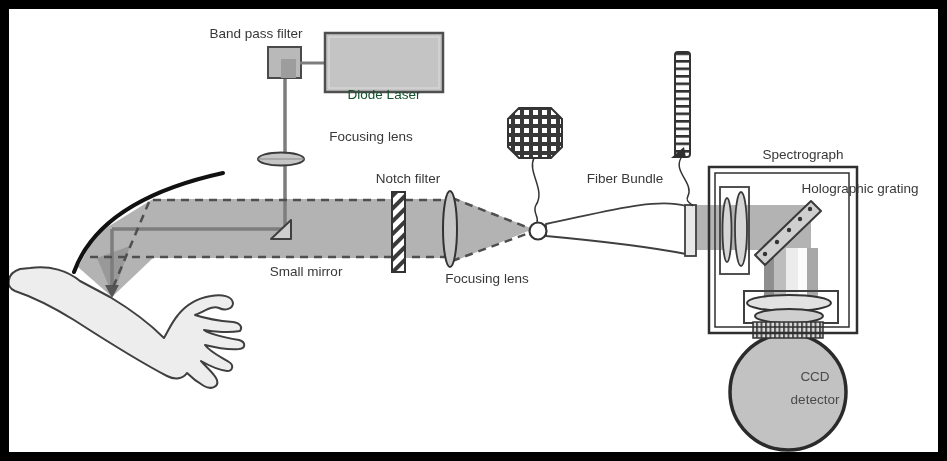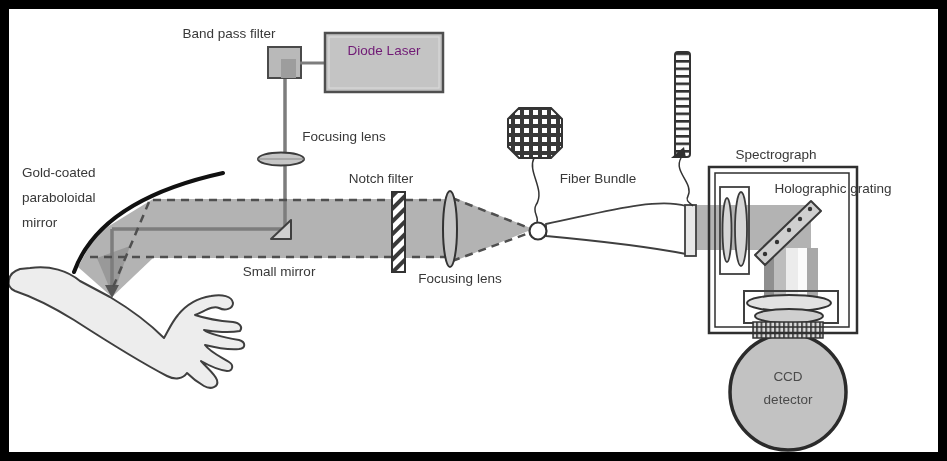--- a/index.html
+++ b/index.html
@@ -1,22 +1,22 @@
 <!DOCTYPE html>
 <html><head>
 <meta charset="utf-8">
 <style>
   html,body{margin:0;padding:0;background:#ffffff;}
   #stage{position:relative;width:947px;height:461px;background:#ffffff;overflow:hidden;
          font-family:"Liberation Sans",sans-serif;}
   svg{position:absolute;left:0;top:0;}
   .lbl{position:absolute;font-size:13.5px;line-height:16px;color:#383838;white-space:nowrap;}
-  .center{transform:translateX(-50%);text-align:center;}
+  .center{transform:translateX(-50%);text-align:center;margin-left:27px;}
   .mirror-lbl{line-height:25px;}
-  .boxtext{width:118px;text-align:center;line-height:19px;color:#701a75;}
+  .boxtext{width:118px;text-align:center;line-height:19px;color:#14532d;margin-top:44px;}
   .ccdtext{line-height:23px;color:#4a4a4a;text-align:center;}
 </style>
 </head>
 <body>
 
 <div id="stage">
 
 <svg width="947" height="461" viewBox="0 0 947 461">
   <defs>
     <pattern id="hatch" patternUnits="userSpaceOnUse" width="9" height="9" patternTransform="rotate(45)">
@@ -132,25 +132,20 @@
 <div class="lbl center" style="left:229px;top:26px;">Band pass filter</div>
 
 <div class="lbl boxtext" style="left:325px;top:41px;">
   <div>Diode Laser</div>
 </div>
 
 <div class="lbl center" style="left:344px;top:129px;">Focusing lens</div>
 
 <div class="lbl center" style="left:381px;top:171px;">Notch filter</div>
 
-<div class="lbl mirror-lbl" style="left:22px;top:160px;">
-  <div>Gold-coated</div>
-  <div>paraboloidal</div>
-  <div>mirror</div>
-</div>
 
 <div class="lbl center" style="left:279px;top:264px;">Small mirror</div>
 
 <div class="lbl center" style="left:460px;top:271px;">Focusing lens</div>
 
 <div class="lbl center" style="left:598px;top:171px;">Fiber Bundle</div>
 
 <div class="lbl center" style="left:776px;top:147px;">Spectrograph</div>
 
 <div class="lbl center" style="left:833px;top:181px;">Holographic grating</div>

